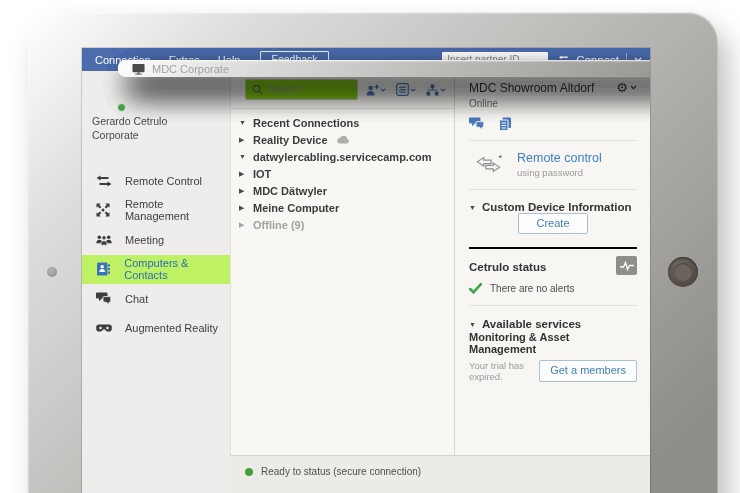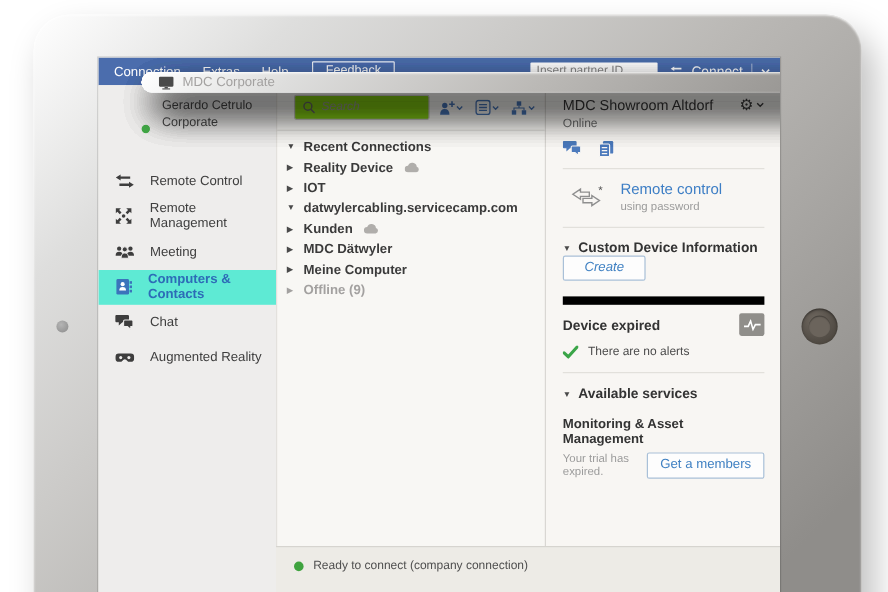--- a/index.html
+++ b/index.html
@@ -42,31 +42,31 @@
   .app-body { flex:1; display:flex; min-height:0; }
   .sidebar { flex:0 0 148px; background:#eeedec; }
   .main-wrap { flex:1; display:flex; flex-direction:column; min-width:0; }
   .panels { height:384px; display:flex; min-height:0; }
   .middle { flex:0 0 225px; background:#f8f7f4; border-right:1px solid #d9d7d3; border-left:1px solid #e3e1dd; display:flex; flex-direction:column; }
   .detail { flex:1; background:#f8f6f3; padding:10px 13px 0 14px; overflow:hidden; }
   .statusbar { flex:1; background:#edebe6; border-top:1px solid #d6d4cf;
     display:flex; align-items:flex-start; gap:8px; padding:10px 0 0 15px; }
 
   
-  .profile { display:flex; gap:10px; padding:8px 0 0 10px; }
+  .profile { display:flex; padding:8px 0 0 10px;flex-direction:column; }
   .avatar-wrap { position:relative; width:33px; height:33px; }
   .avatar { width:33px; height:33px; border-radius:50%; background:#1a1a1a; }
   .presence-dot { position:absolute; right:-1px; bottom:0; width:9px; height:9px;
     border-radius:50%; background:#46b04a; border:1.5px solid #eeedec; }
   .profile-text { font-size:10.5px; color:#4a4a4a; line-height:14px; margin-top:2px; }
   .nav { margin-top:24px; }
   .nav-item { height:29.5px; display:flex; align-items:center; gap:13px;
     padding-left:13px; font-size:11px; color:#3e3e3e; cursor:default; }
   .nav-item .nav-icon { width:17px; display:flex; justify-content:center; color:#3d3d3d; }
-  .nav-item.selected { background:#5eead4; color:#2d6cb7; font-weight:bold; }
+  .nav-item.selected { background:#bef264; color:#2d6cb7; font-weight:normal; }
   .nav-item.selected .nav-icon { color:#3b74bb; }
 
   
   .search-row { display:flex; align-items:center; gap:6px; padding:8px 6px 8px 14px;
     border-bottom:1px solid #e2e0dc; }
   .search-box { flex:1; min-width:0; display:flex; align-items:center; gap:5px;
     background:#84cc16; border:1px solid #c9c7c3; border-radius:2px; height:21px; padding:0 6px; color:#5a5a5a; }
   .search-box input { border:none; outline:none; width:100%; font-size:10px;
     font-family:"Liberation Sans","DejaVu Sans",sans-serif; color:#444; background:transparent; }
   .search-box input::placeholder { font-style:italic; color:#9a9a9a; }
@@ -88,31 +88,31 @@
   .gear-wrap { display:flex; align-items:center; gap:2px; color:#3f3f3f; }
   .gear { font-size:13px; line-height:13px; }
   .d-online { font-size:10px; color:#6f6f6f; margin:3px 0 8px; }
   .d-actions { display:flex; gap:14px; padding-bottom:9px; border-bottom:1px solid #e2e0db; color:#4c7abc; }
   .rc-row { display:flex; align-items:center; gap:12px; padding:10px 0 11px 4px;
     border-bottom:1px solid #e2e0db; }
   .rc-label { font-size:12.5px; color:#3d7ec5; }
   .rc-sub { font-size:9.5px; color:#9b9b9b; margin-top:2px; }
   .sec-head { display:flex; align-items:center; gap:6px; font-size:11.5px; font-weight:bold; color:#333; }
   .sec-head .tri { font-size:7px; color:#4a4a4a; }
-  .cdi { padding-top:11px; border-bottom:7px solid #000000; }
+  .cdi { padding-top:11px; border-bottom:2px solid #000000; }
   .cdi-body { font-size:9.5px; color:#4f4f4f; line-height:13px; margin:8px 0 9px; }
   .btn { display:inline-block; background:#fdfdfd; border:1px solid #a9c0d8; border-radius:2px;
     color:#3f80c2; font-size:11px; padding:3px 17px 4px; cursor:default; }
-  .create-wrap { padding-bottom:13px;font-style:italic; }
+  .create-wrap { text-align:center; padding-bottom:13px; }
   .dstat { position:relative; padding:12px 0 11px; border-bottom:1px solid #e2e0db; }
   .pulse-btn { position:absolute; right:0; top:7px; width:21px; height:19px;
     background:#908e8a; border-radius:2px; display:flex; align-items:center; justify-content:center; }
   .alert-row { display:flex; align-items:flex-start; gap:8px; margin-top:10px; font-size:10px; color:#4c4c4c; }
   .avail { padding-top:12px; }
-  .mon-sec { margin-top:13px; }
+  .mon-sec { margin-top:1px; }
   .mon-title { font-size:11px; font-weight:bold; color:#333; }
   .mon-row { display:flex; margin-top:5px; }
   .mon-left { flex:1; }
   .trial { font-size:9.5px; color:#9b9b9b; }
   .lic-btn { padding:3px 10px 4px; }
 
   
   .sb-dot { width:8px; height:8px; border-radius:50%; background:#3fa33f; margin-top:2px; }
   .sb-text { font-size:10px; color:#4f4f4f; }
 
@@ -351,35 +351,26 @@
               <div class="row group">
                 <span class="tri">▶</span>
                 <span>Reality Device</span>
                 <span class="cloud">
                   <svg width="13" height="9" viewBox="0 0 13 9" fill="#b0aeab">
                       <path d="M3 8.5 A2.7 2.7 0 0 1 3 3.1 A3.8 3.8 0 0 1 10.3 4 A2.3 2.3 0 0 1 10 8.5 Z"></path>
                     </svg>
                 </span>
               </div>
               <div class="row group">
+                <span class="tri">▼</span>
+                <span>datwylercabling.servicecamp.com</span>
+              </div>
+              <div class="row group">
                 <span class="tri">▶</span>
                 <span>IOT</span>
-              </div>
-              <div class="row group">
-                <span class="tri">▼</span>
-                <span>datwylercabling.servicecamp.com</span>
-              </div>
-              <div class="row group">
-                <span class="tri">▶</span>
-                <span>Kunden</span>
-                <span class="cloud">
-                  <svg width="13" height="9" viewBox="0 0 13 9" fill="#b0aeab">
-                      <path d="M3 8.5 A2.7 2.7 0 0 1 3 3.1 A3.8 3.8 0 0 1 10.3 4 A2.3 2.3 0 0 1 10 8.5 Z"></path>
-                    </svg>
-                </span>
               </div>
               <div class="row group">
                 <span class="tri">▶</span>
                 <span>MDC Dätwyler</span>
               </div>
               <div class="row group">
                 <span class="tri">▶</span>
                 <span>Meine Computer</span>
               </div>
               <div class="row group muted">
@@ -440,21 +431,21 @@
                 <span class="tri">▼</span>
                 <span>Custom Device Information</span>
               </div>
               <div class="create-wrap">
                 <span class="btn">Create</span>
               </div>
             </div>
 
             <div class="dstat">
               <div class="sec-head" style="font-size:11.5px;">
-                <span>Device expired</span>
+                <span>Cetrulo status</span>
               </div>
               <span class="pulse-btn">
                 <svg width="14" height="10" viewBox="0 0 14 10" fill="none" stroke="#fff" stroke-width="1.3">
                   <polyline points="0,6 3.5,6 5.5,1.5 7.5,8.5 9.5,4.5 14,4.5"></polyline>
                 </svg>
               </span>
               <div class="alert-row">
                 <svg width="13" height="11" viewBox="0 0 12 10" fill="none" stroke="#3ba548" stroke-width="2.4" stroke-linecap="round">
                   <path d="M1 5.5 L4.2 8.5 L11 1"></path>
                 </svg>
@@ -476,18 +467,18 @@
                   </span>
                   <span class="btn lic-btn">Get a members</span>
                 </div>
               </div>
             </div>
           </div>
         </div>
 
         <div class="statusbar">
           <span class="sb-dot"></span>
-          <span class="sb-text">Ready to connect (company connection)</span>
+          <span class="sb-text">Ready to status (secure connection)</span>
         </div>
       </div>
     </div>
   </div>
 </div>
 
 </body></html>

